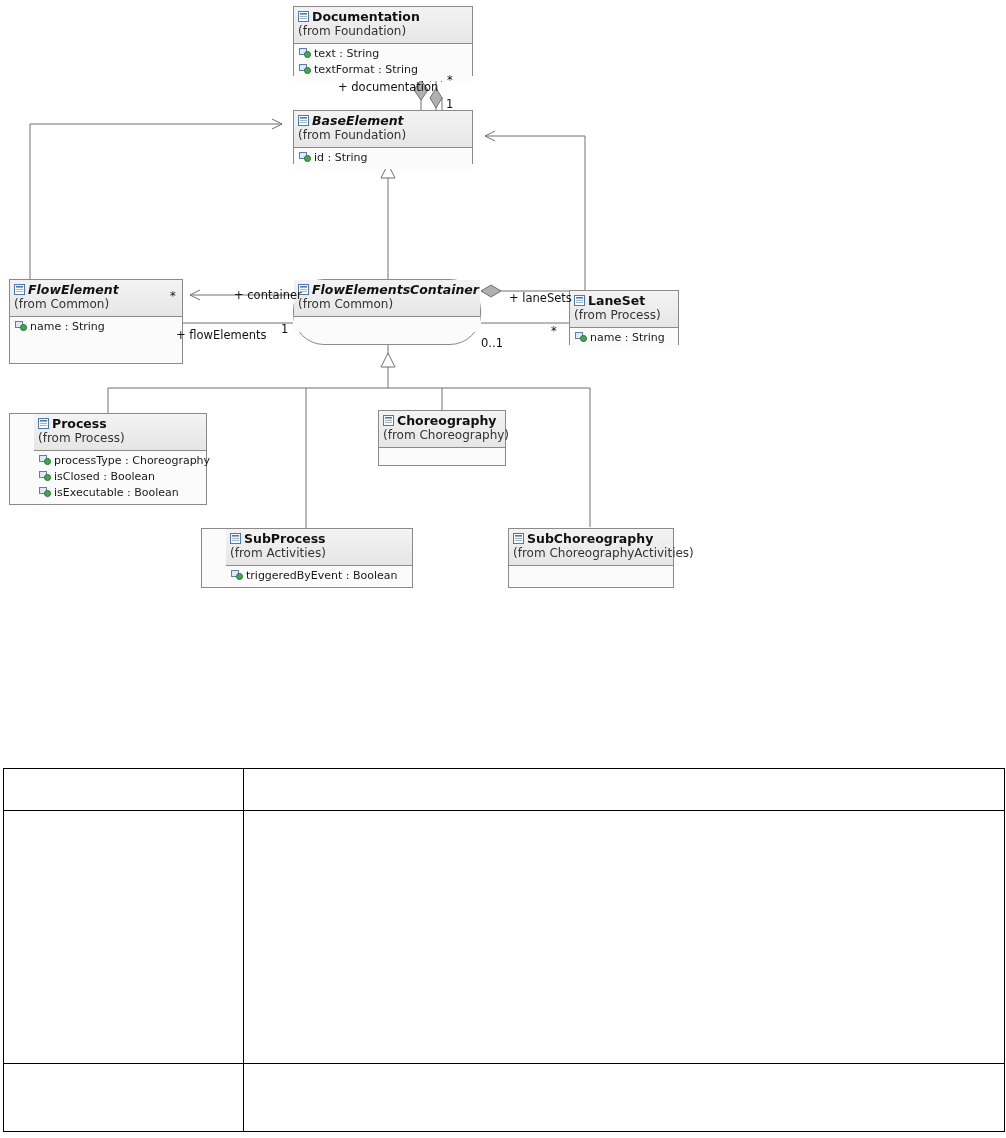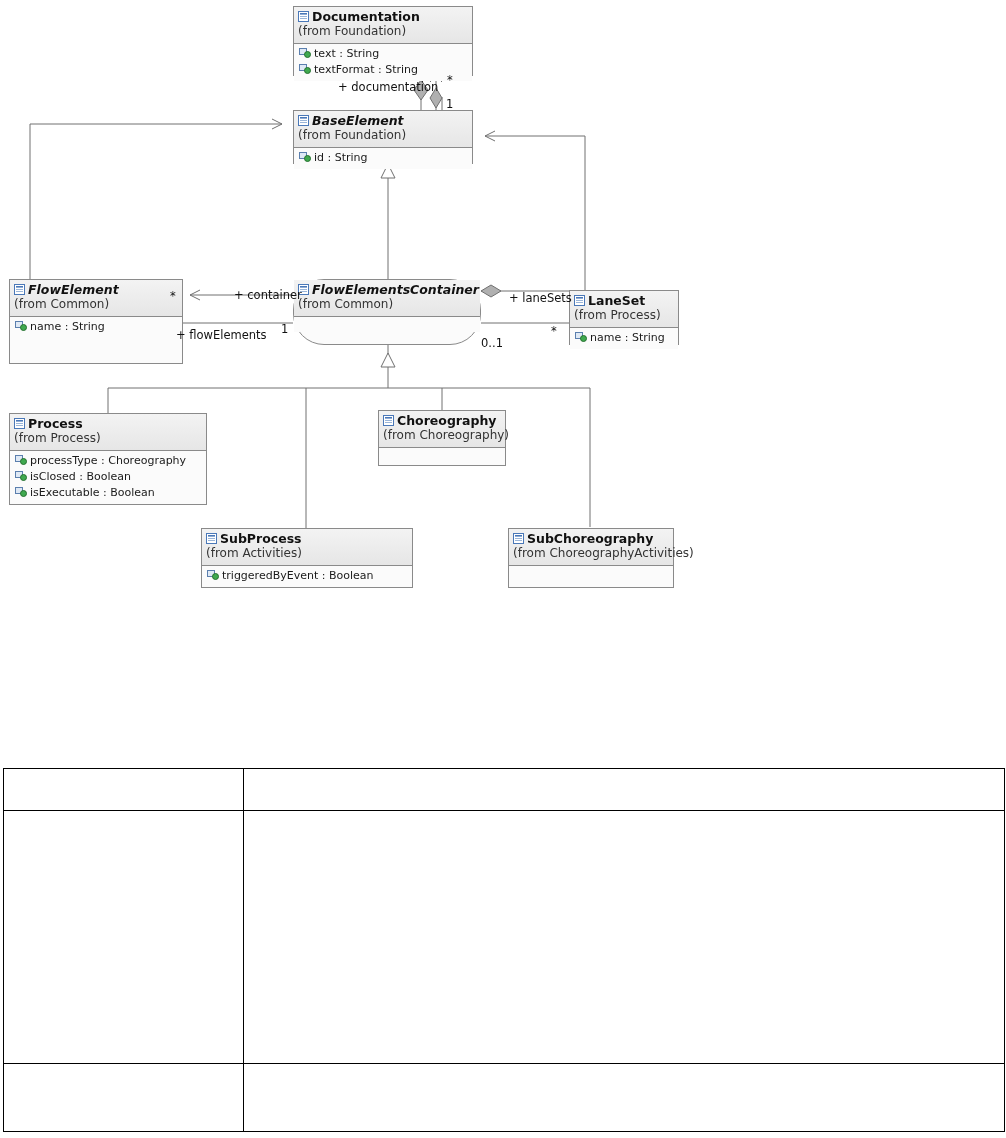--- a/index.html
+++ b/index.html
@@ -279,21 +279,21 @@
         <span class="attr-icon">
           <svg width="12" height="11" viewBox="0 0 12 11">
               <rect x="0.5" y="1.5" width="7" height="6" fill="#dfe9f5" stroke="#5b7fae"></rect>
               <circle cx="8.5" cy="7.5" r="3" fill="#3fa94f" stroke="#25702f"></circle>
             </svg>
         </span><span>name : String</span>
       </div>
     </div>
   </div>
 
-  <div class="uml-class" style="left:9px; top:413px; width:198px; height:92px;">
+  <div class="uml-class" style="left:9px; top:413px; width:198px; height:92px;padding-left:24px;">
     <div class="uml-header">
       <div class="uml-name">
         <span class="class-icon">
           <svg width="11" height="11" viewBox="0 0 11 11">
               <rect x="0.5" y="0.5" width="10" height="10" fill="#ffffff" stroke="#4a78b8"></rect>
               <rect x="2" y="2" width="7" height="1.6" fill="#4a78b8"></rect>
               <rect x="2" y="5" width="7" height="1" fill="#9ab5d8"></rect>
               <rect x="2" y="7" width="7" height="1" fill="#9ab5d8"></rect>
             </svg>
         </span><span>Process</span>
@@ -338,21 +338,21 @@
               <rect x="2" y="5" width="7" height="1" fill="#9ab5d8"></rect>
               <rect x="2" y="7" width="7" height="1" fill="#9ab5d8"></rect>
             </svg>
         </span><span>Choreography</span>
       </div>
       <div class="uml-from">(from Choreography)</div>
     </div>
     <div class="uml-attrs"></div>
   </div>
 
-  <div class="uml-class" style="left:201px; top:528px; width:212px; height:60px;">
+  <div class="uml-class" style="left:201px; top:528px; width:212px; height:60px;padding-left:24px;">
     <div class="uml-header">
       <div class="uml-name">
         <span class="class-icon">
           <svg width="11" height="11" viewBox="0 0 11 11">
               <rect x="0.5" y="0.5" width="10" height="10" fill="#ffffff" stroke="#4a78b8"></rect>
               <rect x="2" y="2" width="7" height="1.6" fill="#4a78b8"></rect>
               <rect x="2" y="5" width="7" height="1" fill="#9ab5d8"></rect>
               <rect x="2" y="7" width="7" height="1" fill="#9ab5d8"></rect>
             </svg>
         </span><span>SubProcess</span>

